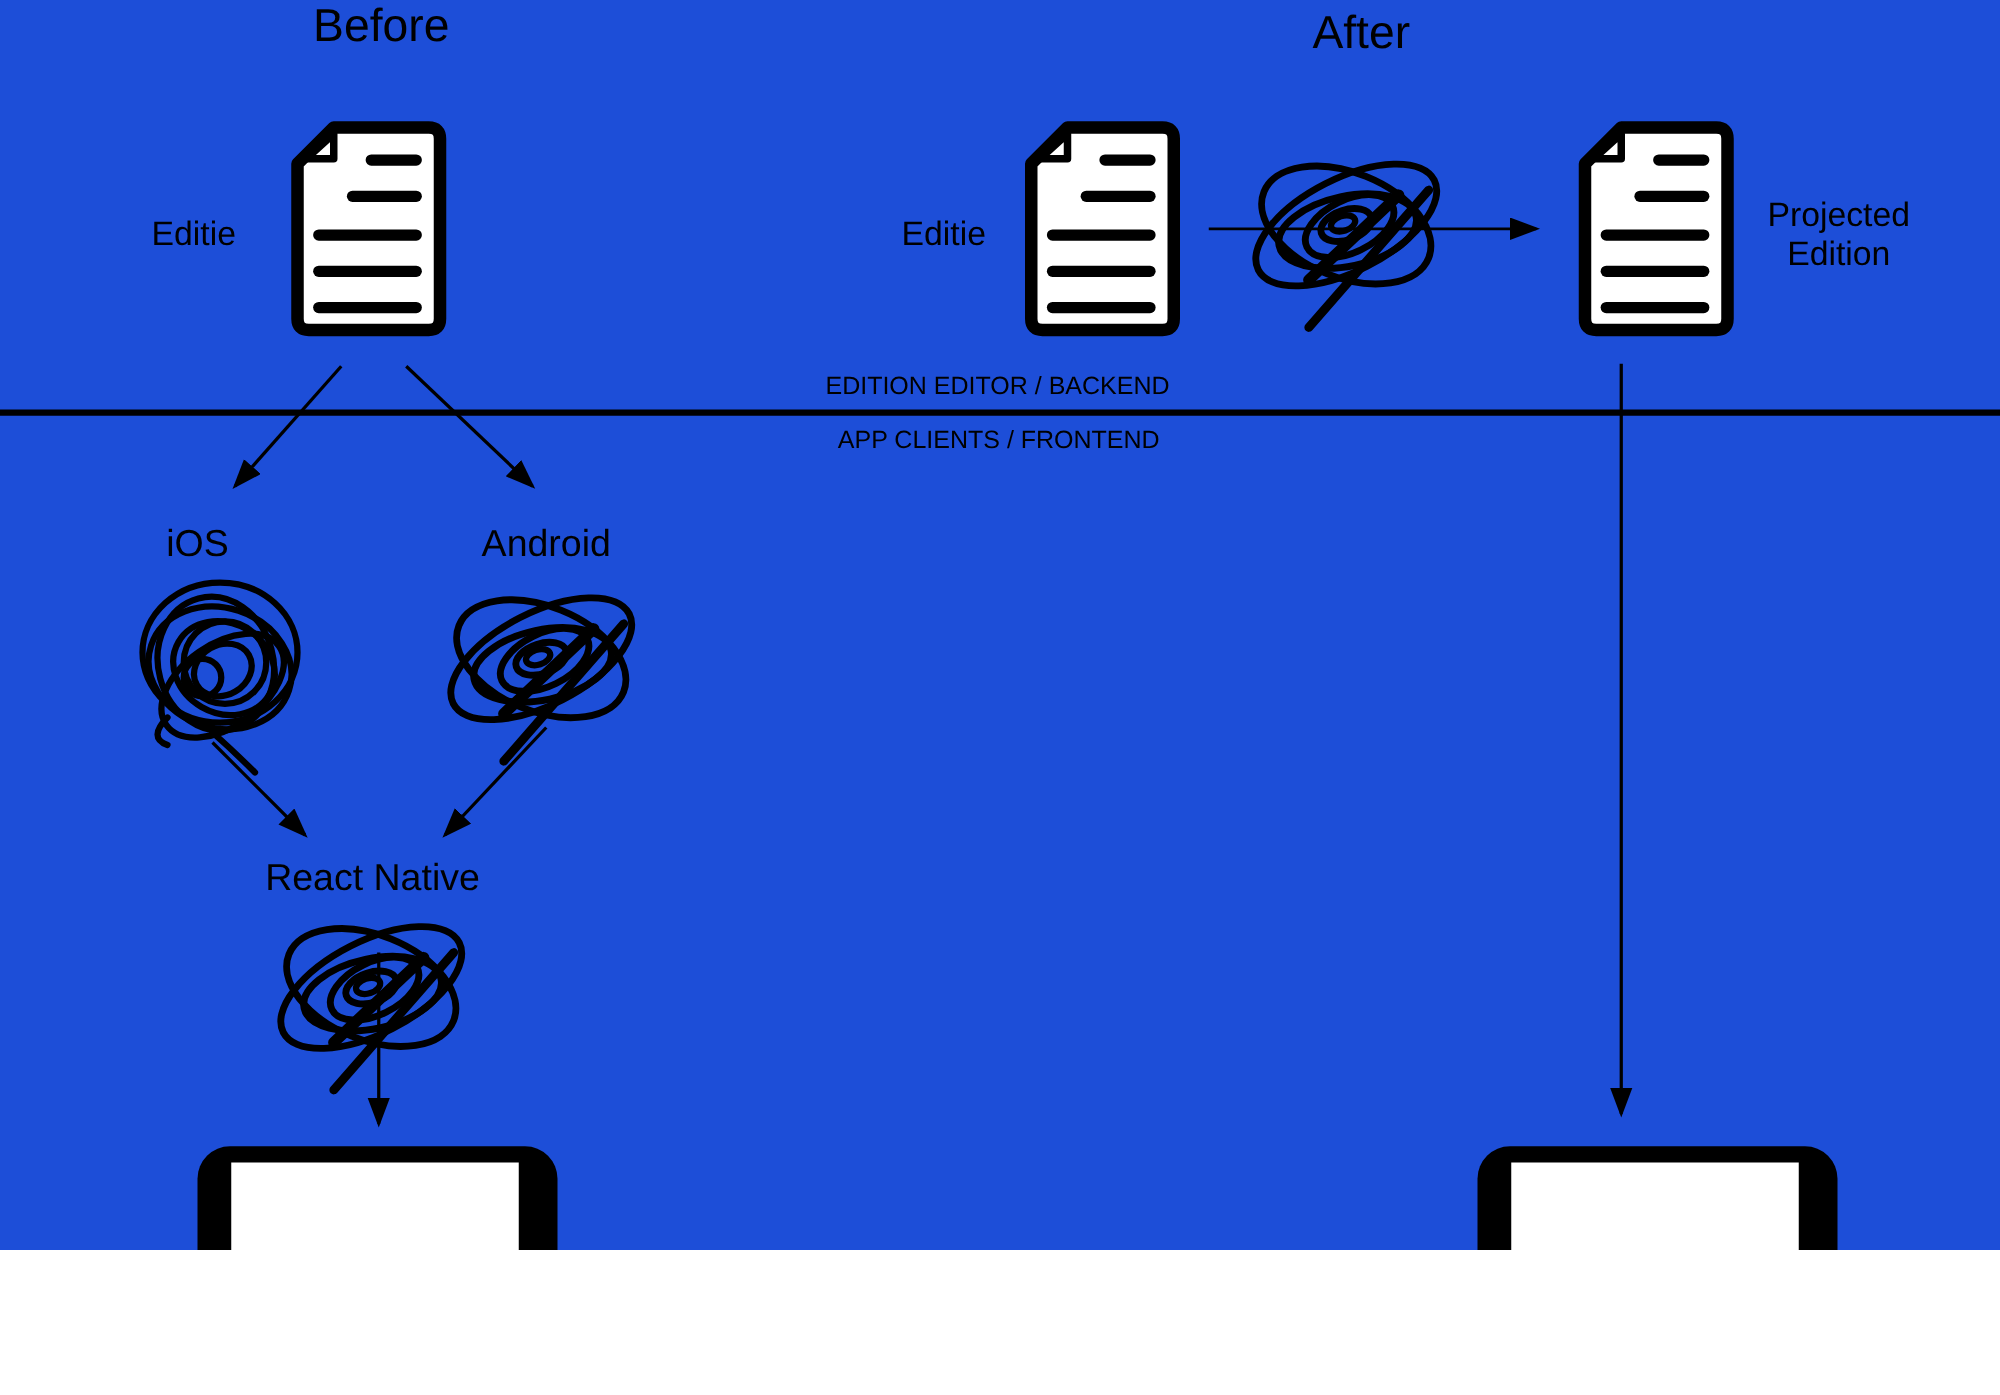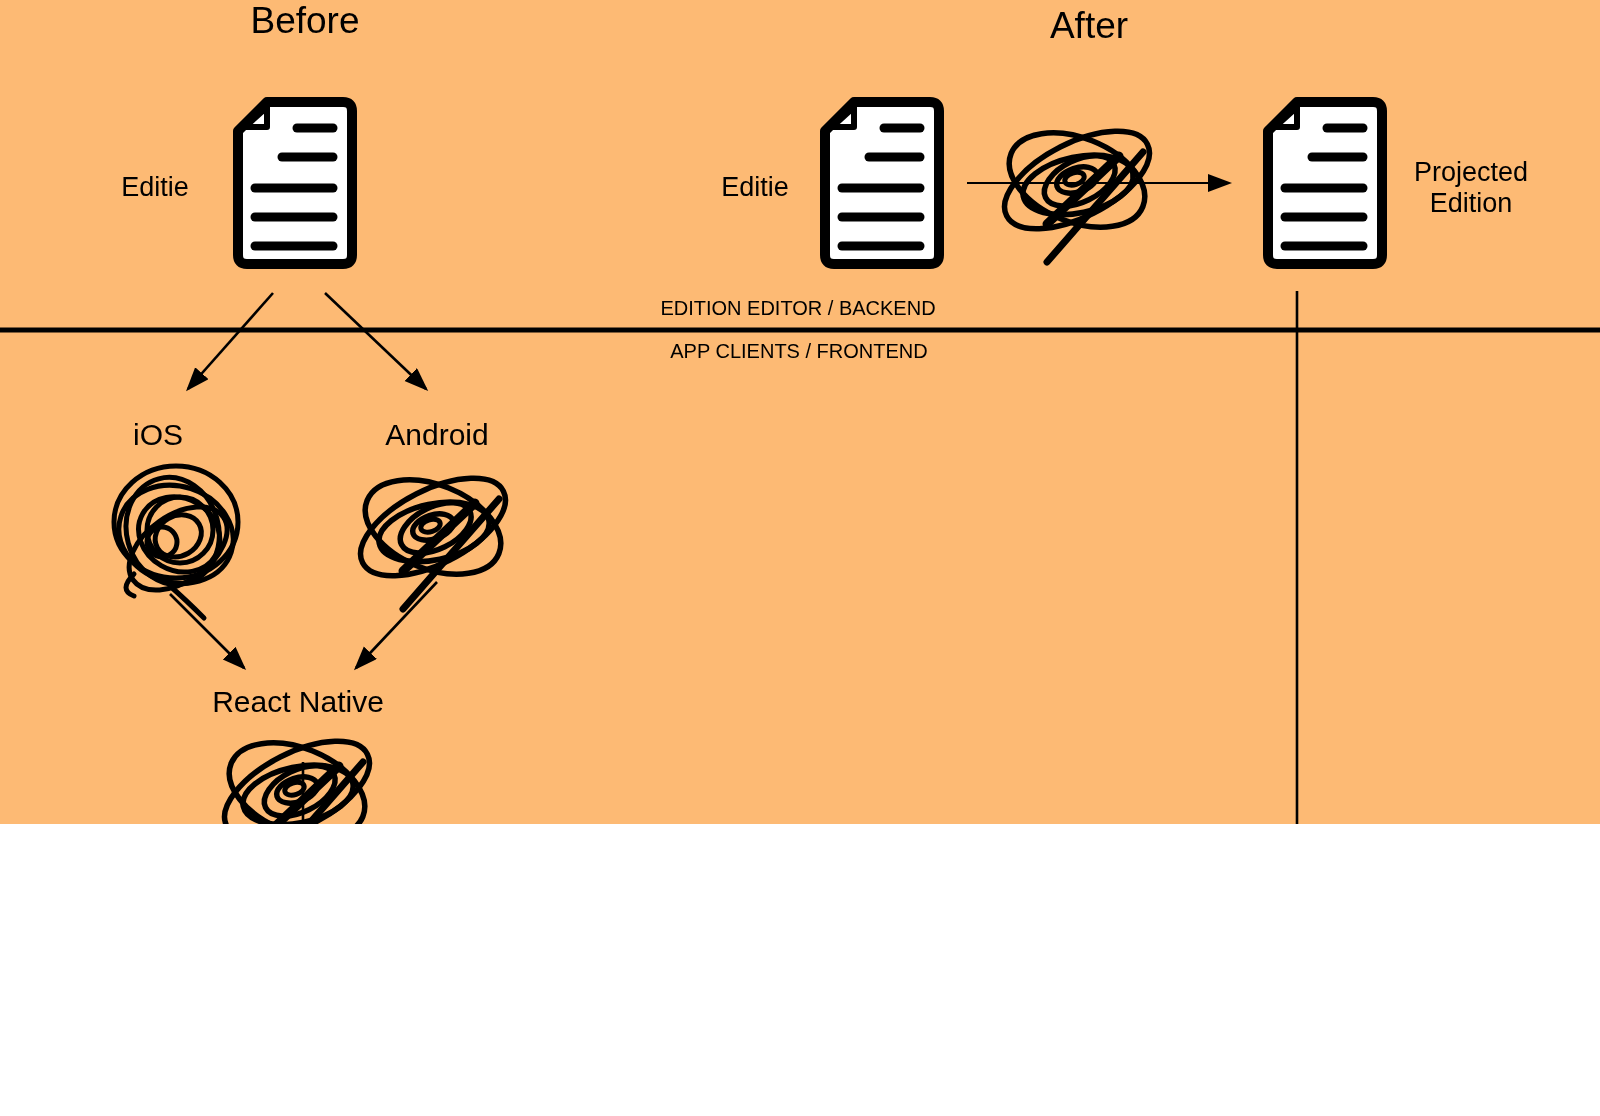--- a/index.html
+++ b/index.html
@@ -3,22 +3,22 @@
 <meta charset="utf-8">
 <style>
   html, body {
     margin: 0;
     padding: 0;
     background: #ffffff;
   }
   .stage {
     position: relative;
     width: 1600px;
-    height: 824px;
-    background: #fdba74;
+    height: 1000px;
+    background: #1d4ed8;
     overflow: hidden;
     font-family: "Liberation Sans", sans-serif;
   }
   svg { display: block; }
   text {
     font-family: "Liberation Sans", sans-serif;
     fill: #000000;
   }
   .title       { font-size: 37px; }
   .label-md    { font-size: 30px; }

